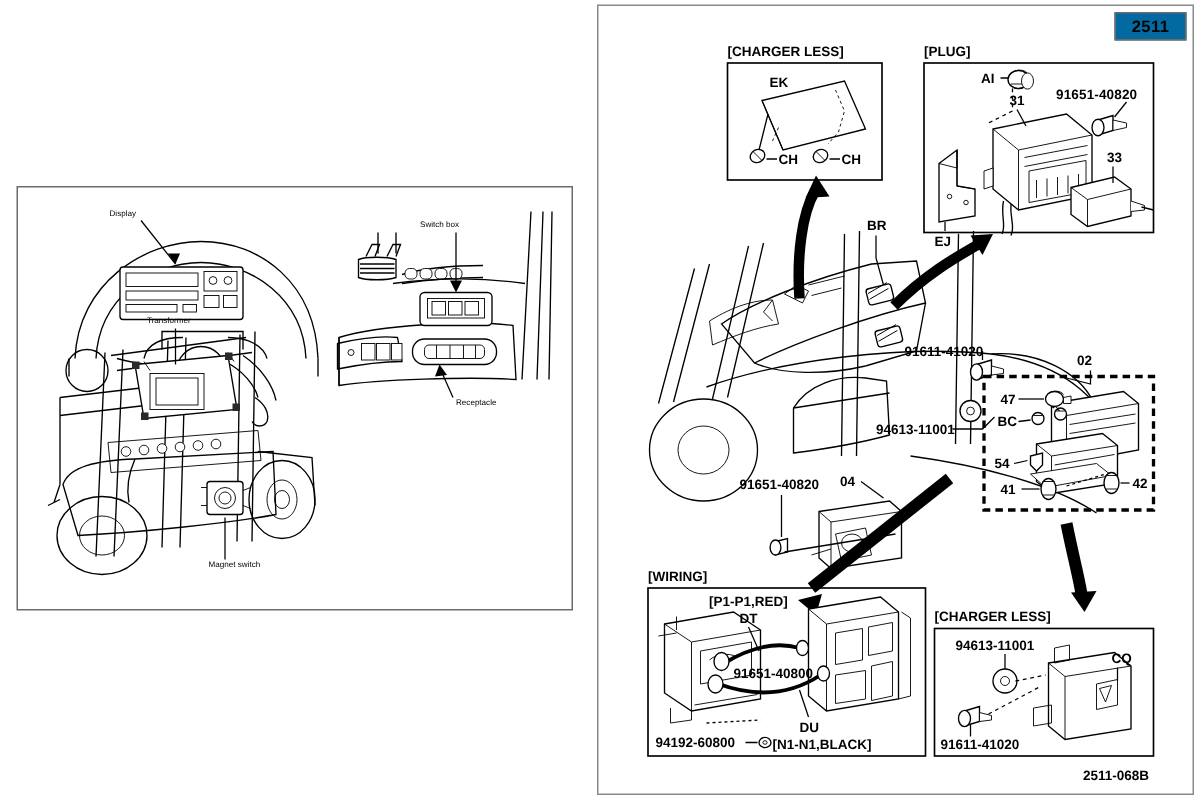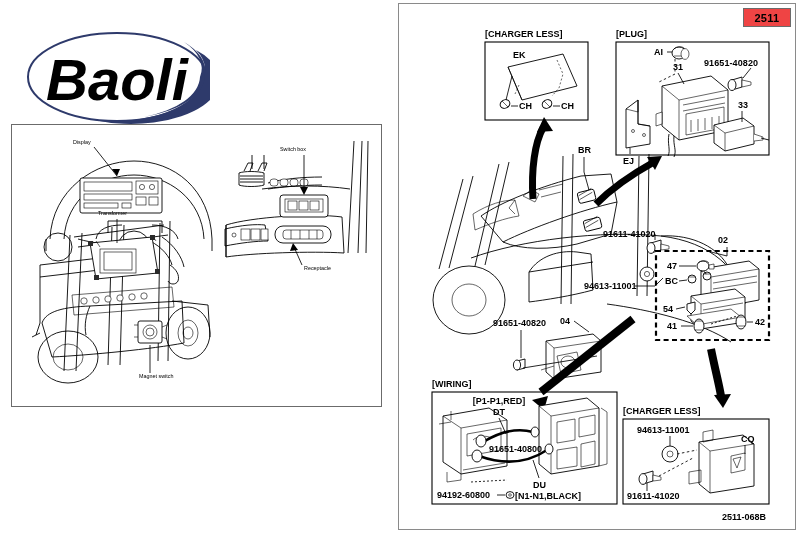--- a/index.html
+++ b/index.html
@@ -24,21 +24,21 @@
   }
   #left-frame svg{display:block;}
 
   
   #right-pane{
     position:absolute;left:398px;top:3px;width:398px;height:527px;
     border:1px solid #8a8a8a;background:#fff;box-sizing:border-box;
   }
   #page-num-box{
     position:absolute;right:4px;top:4px;width:48px;height:19px;
-    border:1px solid #6b6b6b;background:#ef4444;box-sizing:border-box;
+    border:1px solid #6b6b6b;background:#0369a1;box-sizing:border-box;
     display:flex;align-items:center;justify-content:center;
     font-size:11px;font-weight:bold;color:#000;letter-spacing:.3px;
   }
   #right-art{position:absolute;left:12px;top:0;width:396px;height:525px;}
   #right-art svg{display:block;}
 
   
   svg text{font-family:"Liberation Sans", sans-serif;fill:#000;}
   .lbl-sm{font-size:5.4px;}
   .lbl-bold{font-weight:bold;}
@@ -51,30 +51,20 @@
   .arrowblk{fill:#000;}
   .lead{fill:none;stroke:#000;stroke-width:.85;}
 </style>
 </head>
 <body>
 
 <div class="page">
 
   <div id="left-pane">
 
-    <div id="logo">
-      <svg width="186" height="98" viewBox="0 0 186 98">
-
-        <ellipse cx="93" cy="49" rx="89" ry="44" fill="none" stroke="#2e3a6b" stroke-width="2"></ellipse>
-        <path d="M 172 22 A 89 44 0 0 1 70 92 A 89 44 0 0 0 178 52 A 89 44 0 0 0 172 22 Z" fill="#2e3a6b"></path>
-        <path d="M 160 14 A 89 44 0 0 1 181 46 A 89 44 0 0 1 120 89 A 89 44 0 0 0 176 49 A 89 44 0 0 0 160 14 Z" fill="#2e3a6b"></path>
-
-        <text x="22" y="72" font-family="'Liberation Serif', serif" font-size="58" font-style="italic" font-weight="bold" fill="#1c6fc0">Baoli</text>
-      </svg>
-    </div>
 
     <div id="left-frame">
       <svg width="369" height="281" viewBox="0 0 369 281">
 
         <g class="ln med">
 
           <path d="M38 114 C40 64 84 36 122 36 C162 36 198 64 200 114"></path>
           <path d="M52 114 C54 74 88 50 122 50 C156 50 190 74 192 114"></path>
 
           <path d="M96 108 L96 96 L150 96 L150 108"></path>

